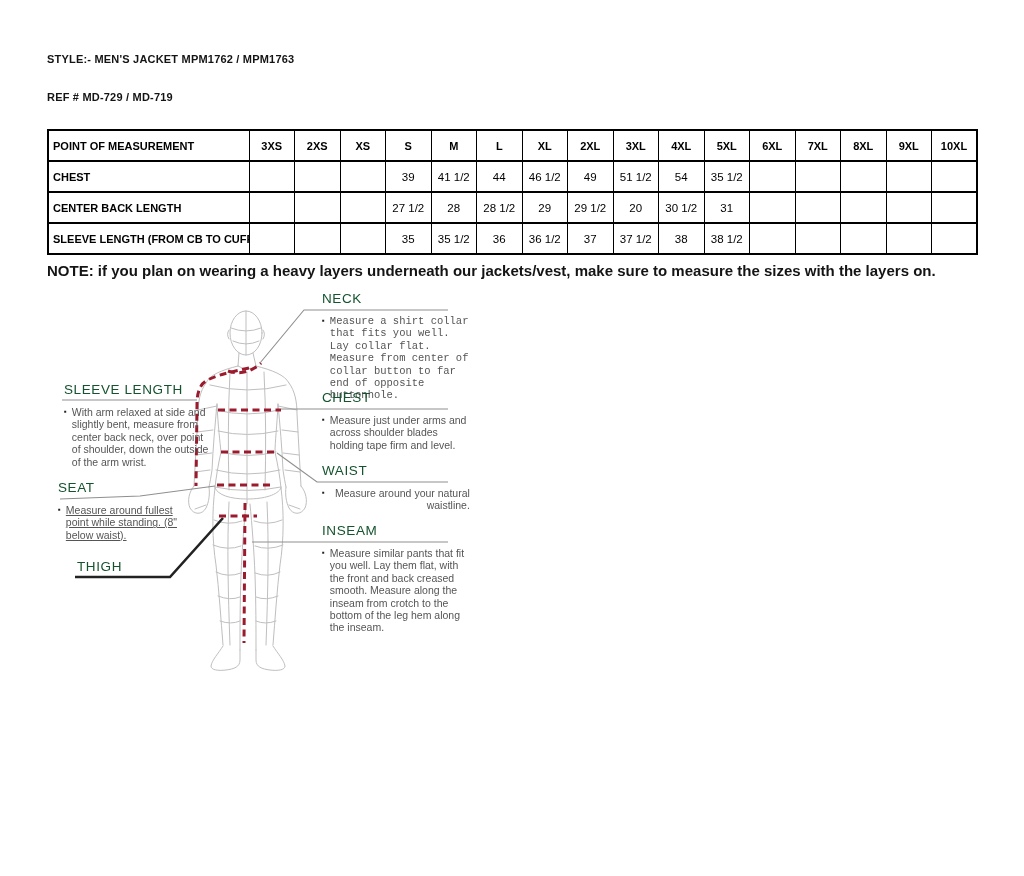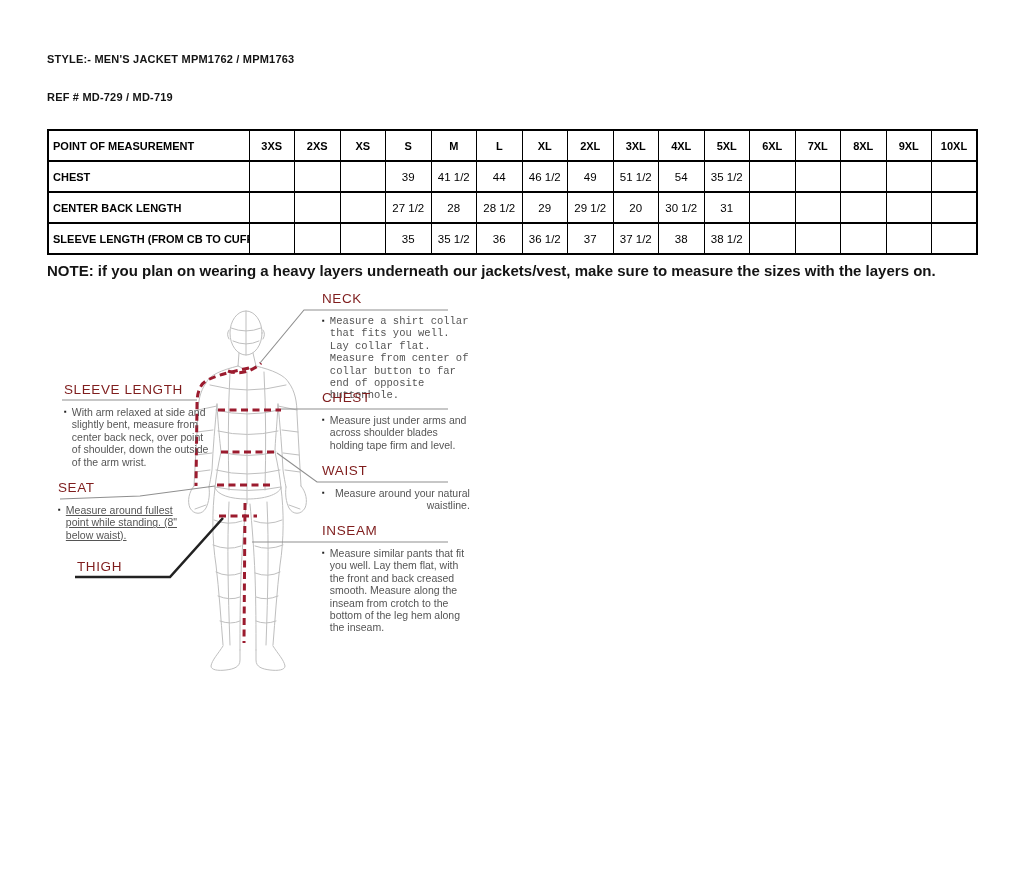--- a/index.html
+++ b/index.html
@@ -38,21 +38,21 @@
   .note-line{
     position:absolute;left:47px;top:262px;font-size:15px;font-weight:bold;color:#141414;
   }
 
   
   svg.diagram{position:absolute;left:0;top:0;width:1024px;height:876px;}
 
   
   .guide{position:absolute;}
   .guide-title{
-    font-size:13.5px;color:#7f1d1d;letter-spacing:.6px;line-height:14px;font-weight:normal;
+    font-size:13.5px;color:#14532d;letter-spacing:.6px;line-height:14px;font-weight:normal;
   }
   .guide-body{display:flex;align-items:flex-start;margin-top:9px;}
   .bullet{font-size:8px;line-height:12px;color:#222;margin-right:5px;flex:0 0 auto;}
   .guide-desc{
     margin:0;font-size:10.5px;line-height:12.4px;color:#555;
   }
   .guide.neck  .guide-desc{width:140px;font-family:Liberation Mono, monospace;}
   .guide.chest .guide-desc{width:140px;}
   .guide.waist .guide-desc{width:140px;text-align:right;}
   .guide.inseam .guide-desc{width:140px;}

